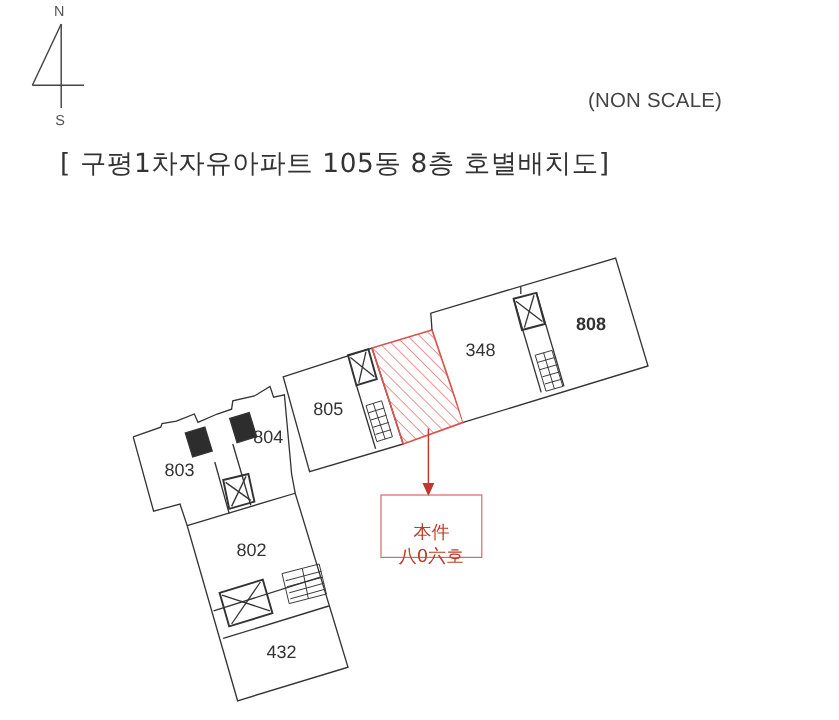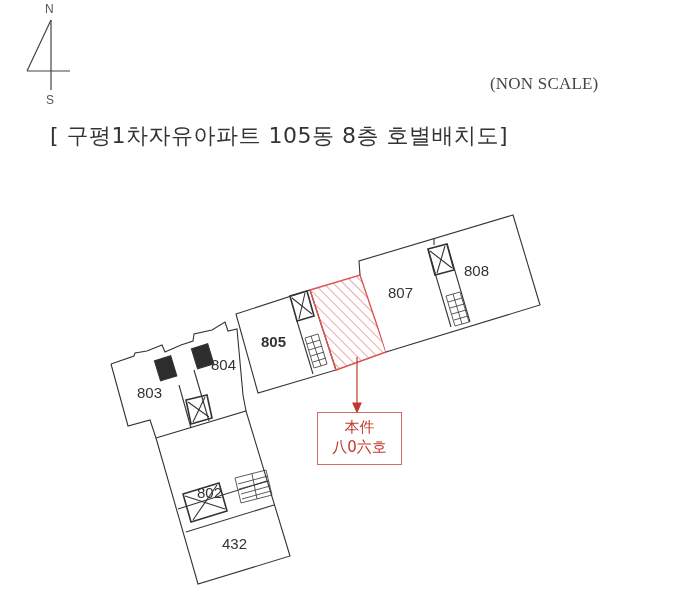--- a/index.html
+++ b/index.html
@@ -1,24 +1,24 @@
 <!DOCTYPE html>
 <html><head>
 <meta charset="utf-8">
 <style>
   html, body { margin: 0; padding: 0; background: #ffffff; }
   body { width: 699px; height: 600px; position: relative; overflow: hidden;
          font-family: "DejaVu Sans", "Liberation Sans", sans-serif; color: #333; }
   .abs { position: absolute; }
   .compass-n, .compass-s { font-size: 12px; color: #555; font-family: "Liberation Sans", sans-serif; }
-  .scale-note { font-size: 17px; color: #444; font-family: Liberation Serif, serif; letter-spacing: 0.2px; }
+  .scale-note { font-size: 17px; color: #444; font-family: Liberation Sans, sans-serif; letter-spacing: 0.2px; }
   .title { font-size: 22px; color: #333; letter-spacing: 0.5px; white-space: nowrap; }
   .unit-label { font-size: 15px; color: #333; font-family: "Liberation Sans", sans-serif; }
   .callout { border: 1.5px solid #d36a6a; color: #c0392b; text-align: center;
-             font-size: 15px; line-height: 20px; box-sizing: border-box; padding-top: 4px; }
+             font-size: 15px; line-height: 20px; box-sizing: border-box; padding-top: 20px; }
   svg { position: absolute; left: 0; top: 0; }
 </style>
 </head>
 <body>
 
 <div class="abs compass-n" style="left:45px; top:2px;">N</div>
 <div class="abs compass-s" style="left:46px; top:93px;">S</div>
 
 <div class="abs scale-note" style="left:490px; top:74px;">(NON SCALE)</div>
 
@@ -116,23 +116,23 @@
     </g>
 
     <g stroke="#c0392b" stroke-width="1.2">
       <line x1="357" y1="357" x2="357" y2="405"></line>
       <polygon points="353,403 361,403 357,412" fill="#c0392b"></polygon>
     </g>
   </g>
 </svg>
 
 <div class="abs unit-label" style="left:222px; top:535px;">432</div>
-<div class="abs unit-label" style="left:197px; top:450px;margin-top:34px;">802</div>
+<div class="abs unit-label" style="left:197px; top:450px;">802</div>
 <div class="abs unit-label" style="left:137px; top:384px;text-align:center;">803</div>
 <div class="abs unit-label" style="left:211px; top:356px;">804</div>
-<div class="abs unit-label" style="left:261px; top:333px;font-weight:bold;">805</div>
-<div class="abs unit-label" style="left:388px; top:284px;">807</div>
-<div class="abs unit-label" style="left:464px; top:262px;">808</div>
+<div class="abs unit-label" style="left:261px; top:333px;">805</div>
+<div class="abs unit-label" style="left:388px; top:284px;">348</div>
+<div class="abs unit-label" style="left:480px; top:262px;font-weight:bold;">808</div>
 
 <div class="abs callout" style="left:317px; top:412px; width:85px; height:53px;">
   <div>本件</div>
   <div>八0六호</div>
 </div>
 
 </body></html>

